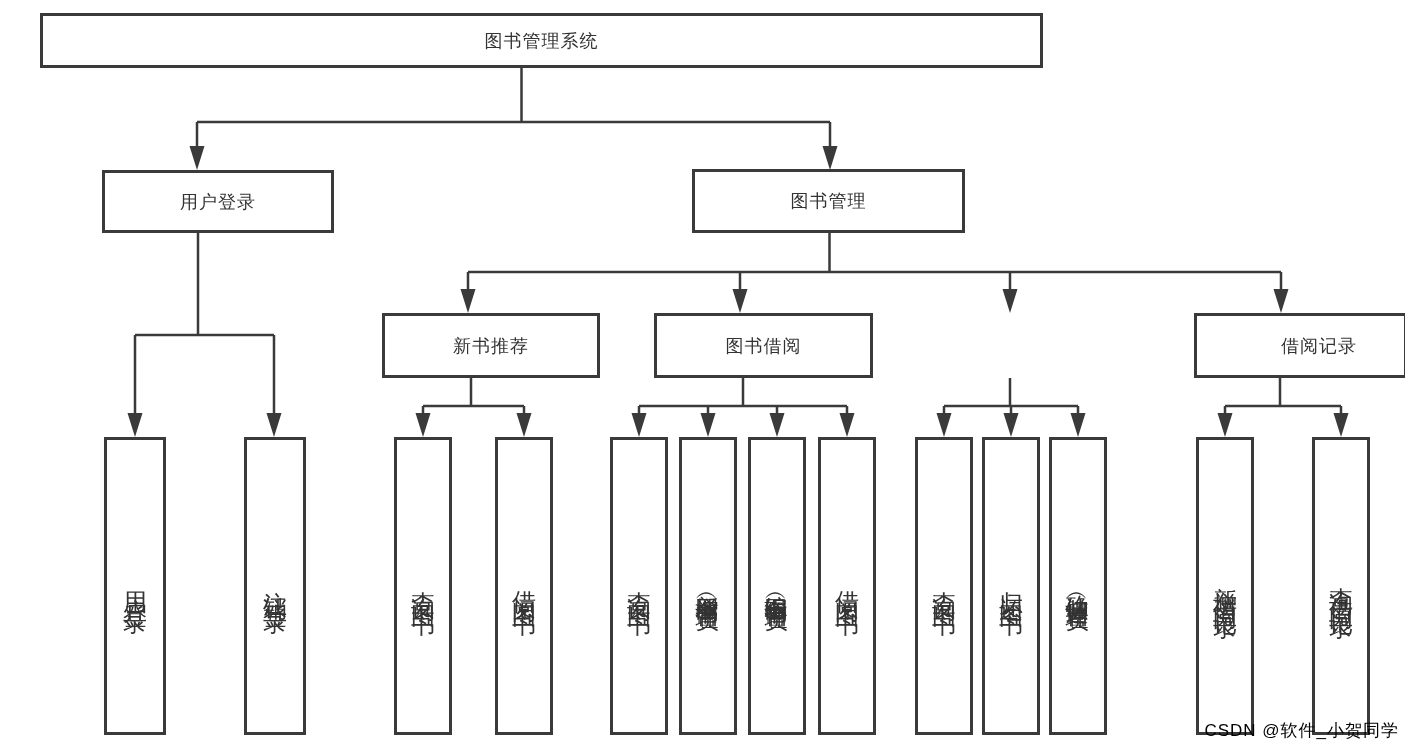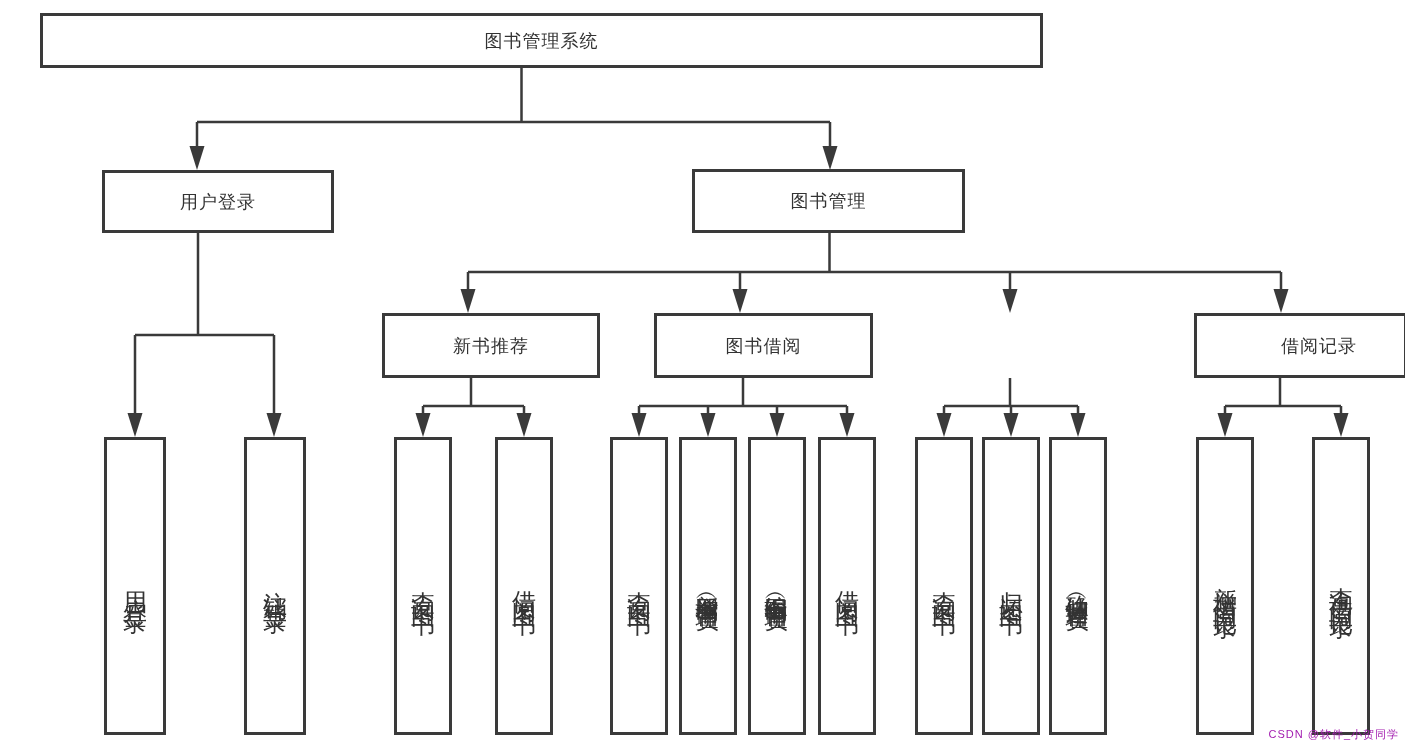--- a/index.html
+++ b/index.html
@@ -30,22 +30,22 @@
     font-size: 24px;
     letter-spacing: 7px;
     overflow: hidden;
   }
   .v-node.medium { letter-spacing: 6px; }
   .v-node.long { font-size: 23px; letter-spacing: 2px; }
   .watermark {
     position: absolute;
     right: 6px;
     bottom: 5px;
-    font-size: 11px;
-    color: #a21caf;
+    font-size: 17px;
+    color: #000000;
     letter-spacing: 1px;
     white-space: nowrap;
   }
 </style>
 </head>
 <body>
 
 <div class="canvas">
 
   <svg class="wires" width="1405" height="747" viewBox="0 0 1405 747">

